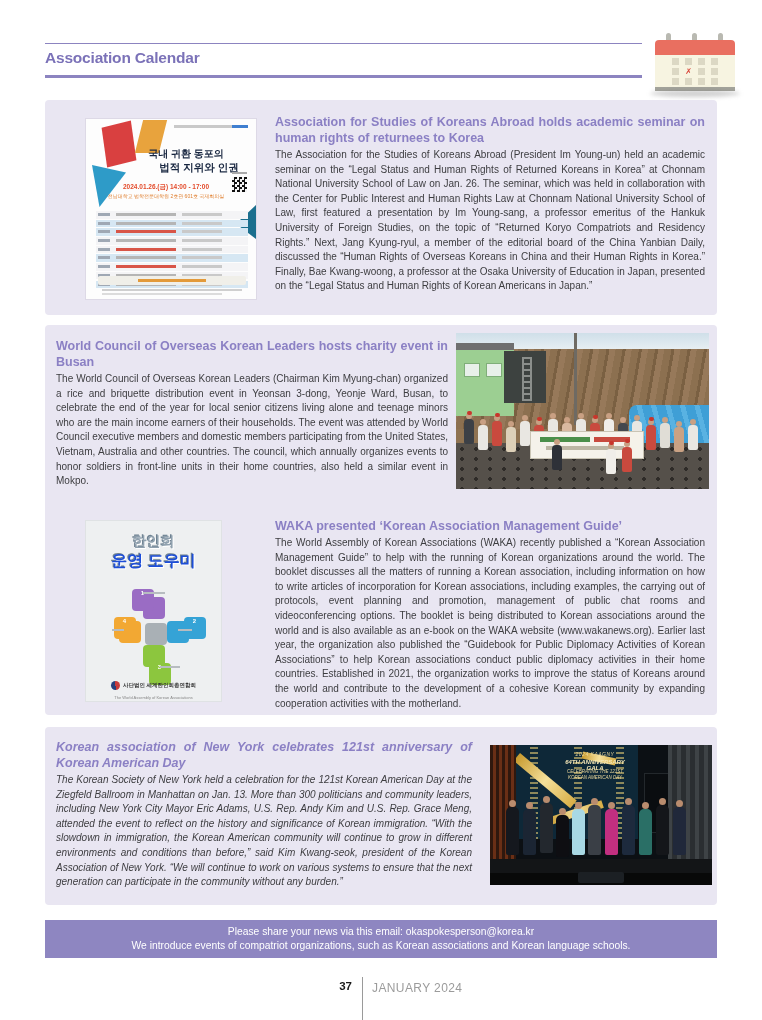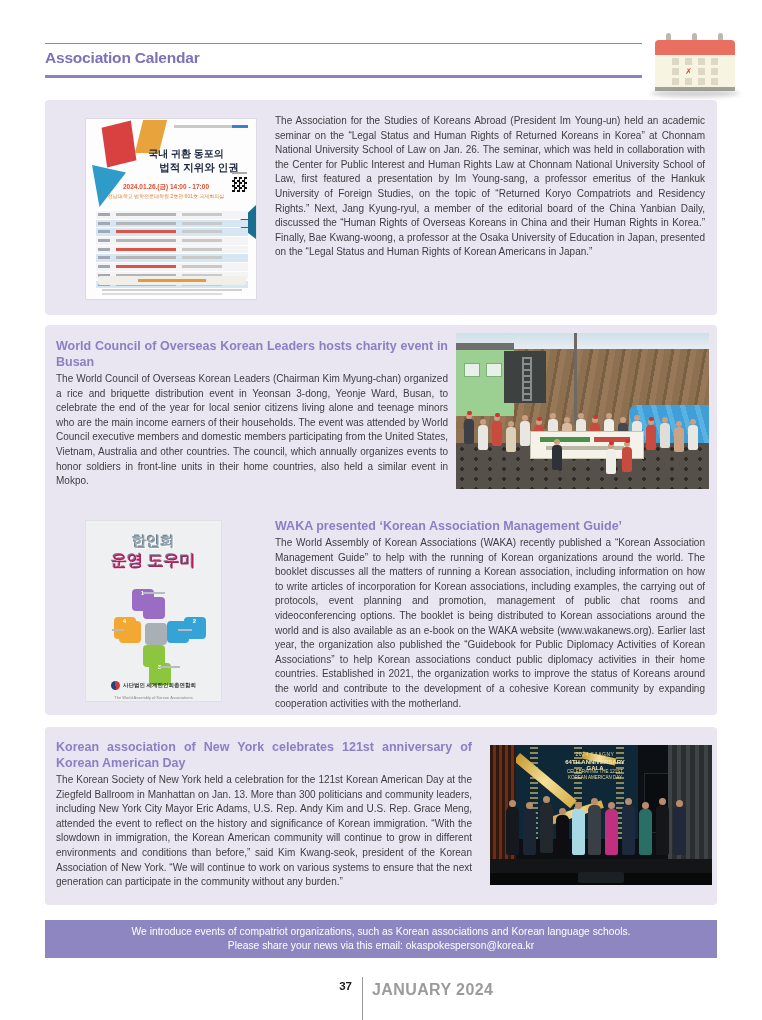--- a/index.html
+++ b/index.html
@@ -21,21 +21,21 @@
   .cq{background:#dcd8c4;}
   .cx{background:transparent;color:#d8473b;font-size:8px;line-height:7px;text-align:center;font-weight:bold;}
   .cal-foot{position:absolute;left:3px;top:54px;width:80px;height:4px;background:#a3a39b;}
   .cal-shadow{position:absolute;left:-2px;top:57px;width:90px;height:7px;border-radius:50%;
               background:rgba(120,120,120,.35);filter:blur(2px);}
   
   .panel{position:absolute;left:45px;width:672px;background:#e9e6f2;border-radius:4px;overflow:hidden;}
   .p1{top:100px;height:215px;}
   .p2{top:325px;height:192px;}
   .p3{top:507px;height:208px;}
-  .p4{top:727px;height:178px;}
+  .p4{top:727px;height:178px;font-style:italic;}
   .art{position:absolute;}
   .art-title{margin:0 0 2px 0;font-size:12.5px;line-height:16px;font-weight:bold;color:#8b80c4;text-align:justify;}
   .art-body{margin:0;font-size:10px;line-height:14.6px;color:#3d3d40;text-align:justify;}
   .t1{left:230px;top:14px;width:430px;}
   .t2{left:11px;top:13px;width:392px;}
   .t3{left:230px;top:11px;width:430px;}
   .t4{left:11px;top:12px;width:416px;}
   
   .poster{position:absolute;left:40px;top:18px;width:172px;height:182px;background:#fdfdfd;
           border:1px solid #ddd9e6;box-sizing:border-box;overflow:hidden;}
@@ -90,21 +90,21 @@
   .bp-bb3{left:90px;top:113px;width:78px;height:4px;background:#bcb6a4;}
   .pp{position:absolute;width:10px;height:25px;border-radius:4px 4px 2px 2px;background:var(--c,#e9e7e2);}
   .pp::before{content:"";position:absolute;top:-6px;left:2px;width:6px;height:6px;border-radius:50%;background:#c9a083;}
   .pp.hat::after{content:"";position:absolute;top:-8px;left:3px;width:5px;height:4px;border-radius:2px;background:#c8362c;}
   
   .booklet{position:absolute;left:40px;top:13px;width:137px;height:182px;background:#eef0f1;
            border:1px solid #dfe2e4;box-sizing:border-box;overflow:hidden;}
   .bk-t1{position:absolute;left:0;top:12px;width:100%;text-align:center;font-size:14px;font-weight:bold;
          color:#8fa0ae;text-shadow:1px 1px 0 #fff,-1px -1px 0 #6d8090;}
   .bk-t2{position:absolute;left:0;top:30px;width:100%;text-align:center;font-size:16px;font-weight:bold;
-         color:#be185d;text-shadow:1px 1px 0 #fff,-1px -1px 0 #6d8090;}
+         color:#1d4ed8;text-shadow:1px 1px 0 #fff,-1px -1px 0 #6d8090;}
   .pz{position:absolute;left:50%;top:70px;width:72px;height:80px;transform:translateX(-50%);}
   .pz span{position:absolute;width:22px;height:22px;border-radius:4px;}
   .pz-top{left:25px;top:6px;background:#9a6cc4;}
   .pz-left{left:1px;top:30px;background:#f2a833;}
   .pz-right{left:49px;top:30px;background:#35a3d6;}
   .pz-bottom{left:25px;top:54px;background:#8cc63e;}
   .pz-center{left:27px;top:32px;width:18px;height:18px;background:#a9b0b5;}
   .bd{position:absolute;width:9px;height:9px;border-radius:50%;color:#fff;font-size:6px;line-height:9px;
       text-align:center;font-weight:bold;}
   .bd1{left:14px;top:-2px;background:#9a6cc4;}
@@ -144,21 +144,21 @@
   .gp-floor{left:0;bottom:0;width:100%;height:26px;background:#131517;}
   .gp-front{left:0;bottom:0;width:100%;height:12px;background:#080909;}
   .gp-speaker{left:88px;bottom:2px;width:46px;height:11px;background:#1c2024;border-radius:2px;}
   .gg{position:absolute;width:13px;height:var(--h,46px);border-radius:5px 5px 2px 2px;background:var(--c,#15181e);}
   .gg::before{content:"";position:absolute;top:-7px;left:3px;width:7px;height:7px;border-radius:50%;background:#b98c6e;}
   
   .banner{position:absolute;left:45px;top:920px;width:672px;height:38px;background:#8e86c1;
           color:#fff;text-align:center;font-size:10.3px;line-height:13.5px;padding-top:5px;box-sizing:border-box;}
   .pagenum{position:absolute;left:300px;top:980px;width:52px;text-align:right;font-size:11.5px;font-weight:bold;color:#1a1a1a;}
   .pgdiv{position:absolute;left:362px;top:977px;width:1px;height:43px;background:#9a9a9a;}
-  .issue{position:absolute;left:372px;top:981px;font-size:16px;color:#9b9b9b;letter-spacing:.4px;font-weight:bold;}
+  .issue{position:absolute;left:372px;top:981px;font-size:12px;color:#9b9b9b;letter-spacing:.4px;font-weight:normal;}
 </style>
 </head>
 <body>
 
 <div class="page">
 
   <div class="rule rule-top"></div>
   <h1 class="page-title">Association Calendar</h1>
   <div class="rule rule-bot"></div>
   <div class="cal">
@@ -244,20 +244,21 @@
             <i class="c1"></i>
             <i class="c2"></i>
           </div>
       </div>
       <i class="ps-note"></i>
       <i class="ps-noteb"></i>
       <i class="ps-foot1"></i>
       <i class="ps-foot2"></i>
     </div>
     <div class="art t1">
+      <h2 class="art-title">Association for Studies of Koreans Abroad holds academic seminar on human rights of returnees to Korea</h2>
       <p class="art-body">The Association for the Studies of Koreans Abroad (President Im Young-un) held an academic seminar on the “Legal Status and Human Rights of Returned Koreans in Korea” at Chonnam National University School of Law on Jan. 26. The seminar, which was held in collaboration with the Center for Public Interest and Human Rights Law at Chonnam National University School of Law, first featured a presentation by Im Young-sang, a professor emeritus of the Hankuk University of Foreign Studies, on the topic of “Returned Koryo Compatriots and Residency Rights.” Next, Jang Kyung-ryul, a member of the editorial board of the China Yanbian Daily, discussed the “Human Rights of Overseas Koreans in China and their Human Rights in Korea.” Finally, Bae Kwang-woong, a professor at the Osaka University of Education in Japan, presented on the “Legal Status and Human Rights of Korean Americans in Japan.”</p>
     </div>
   </section>
 
   <section class="panel p2">
     <div class="art t2">
       <h2 class="art-title">World Council of Overseas Korean Leaders hosts charity event in Busan</h2>
       <p class="art-body">The World Council of Overseas Korean Leaders (Chairman Kim Myung-chan) organized a rice and briquette distribution event in Yeonsan 3-dong, Yeonje Ward, Busan, to celebrate the end of the year for local senior citizens living alone and teenage minors who are the main income earners of their households. The event was attended by World Council executive members and domestic members participating from the United States, Vietnam, Australia and other countries. The council, which annually organizes events to honor soldiers in front-line units in their home countries, also held a similar event in Mokpo.</p>
     </div>
     <div class="photo busan">
@@ -360,21 +361,21 @@
       <span class="gg" style="left:132px;top:60px;--c:#1d2a3d;--h:50px"></span>
       <span class="gg" style="left:149px;top:64px;--c:#2a6f66;--h:46px"></span>
       <span class="gg" style="left:166px;top:60px;--c:#14161a;--h:50px"></span>
       <span class="gg" style="left:183px;top:62px;--c:#20283a;--h:48px"></span>
       <i class="gp-front"></i>
       <i class="gp-speaker"></i>
     </div>
   </section>
 
   <div class="banner">
+    <div>Please share your news via this email: okaspokesperson@korea.kr</div>
     <div>We introduce events of compatriot organizations, such as Korean associations and Korean language schools.</div>
-    <div>Please share your news via this email: okaspokesperson@korea.kr</div>
   </div>
 
   <div class="pagenum">37</div>
   <div class="pgdiv"></div>
   <div class="issue">JANUARY 2024</div>
 
 </div>
 
 </body></html>

